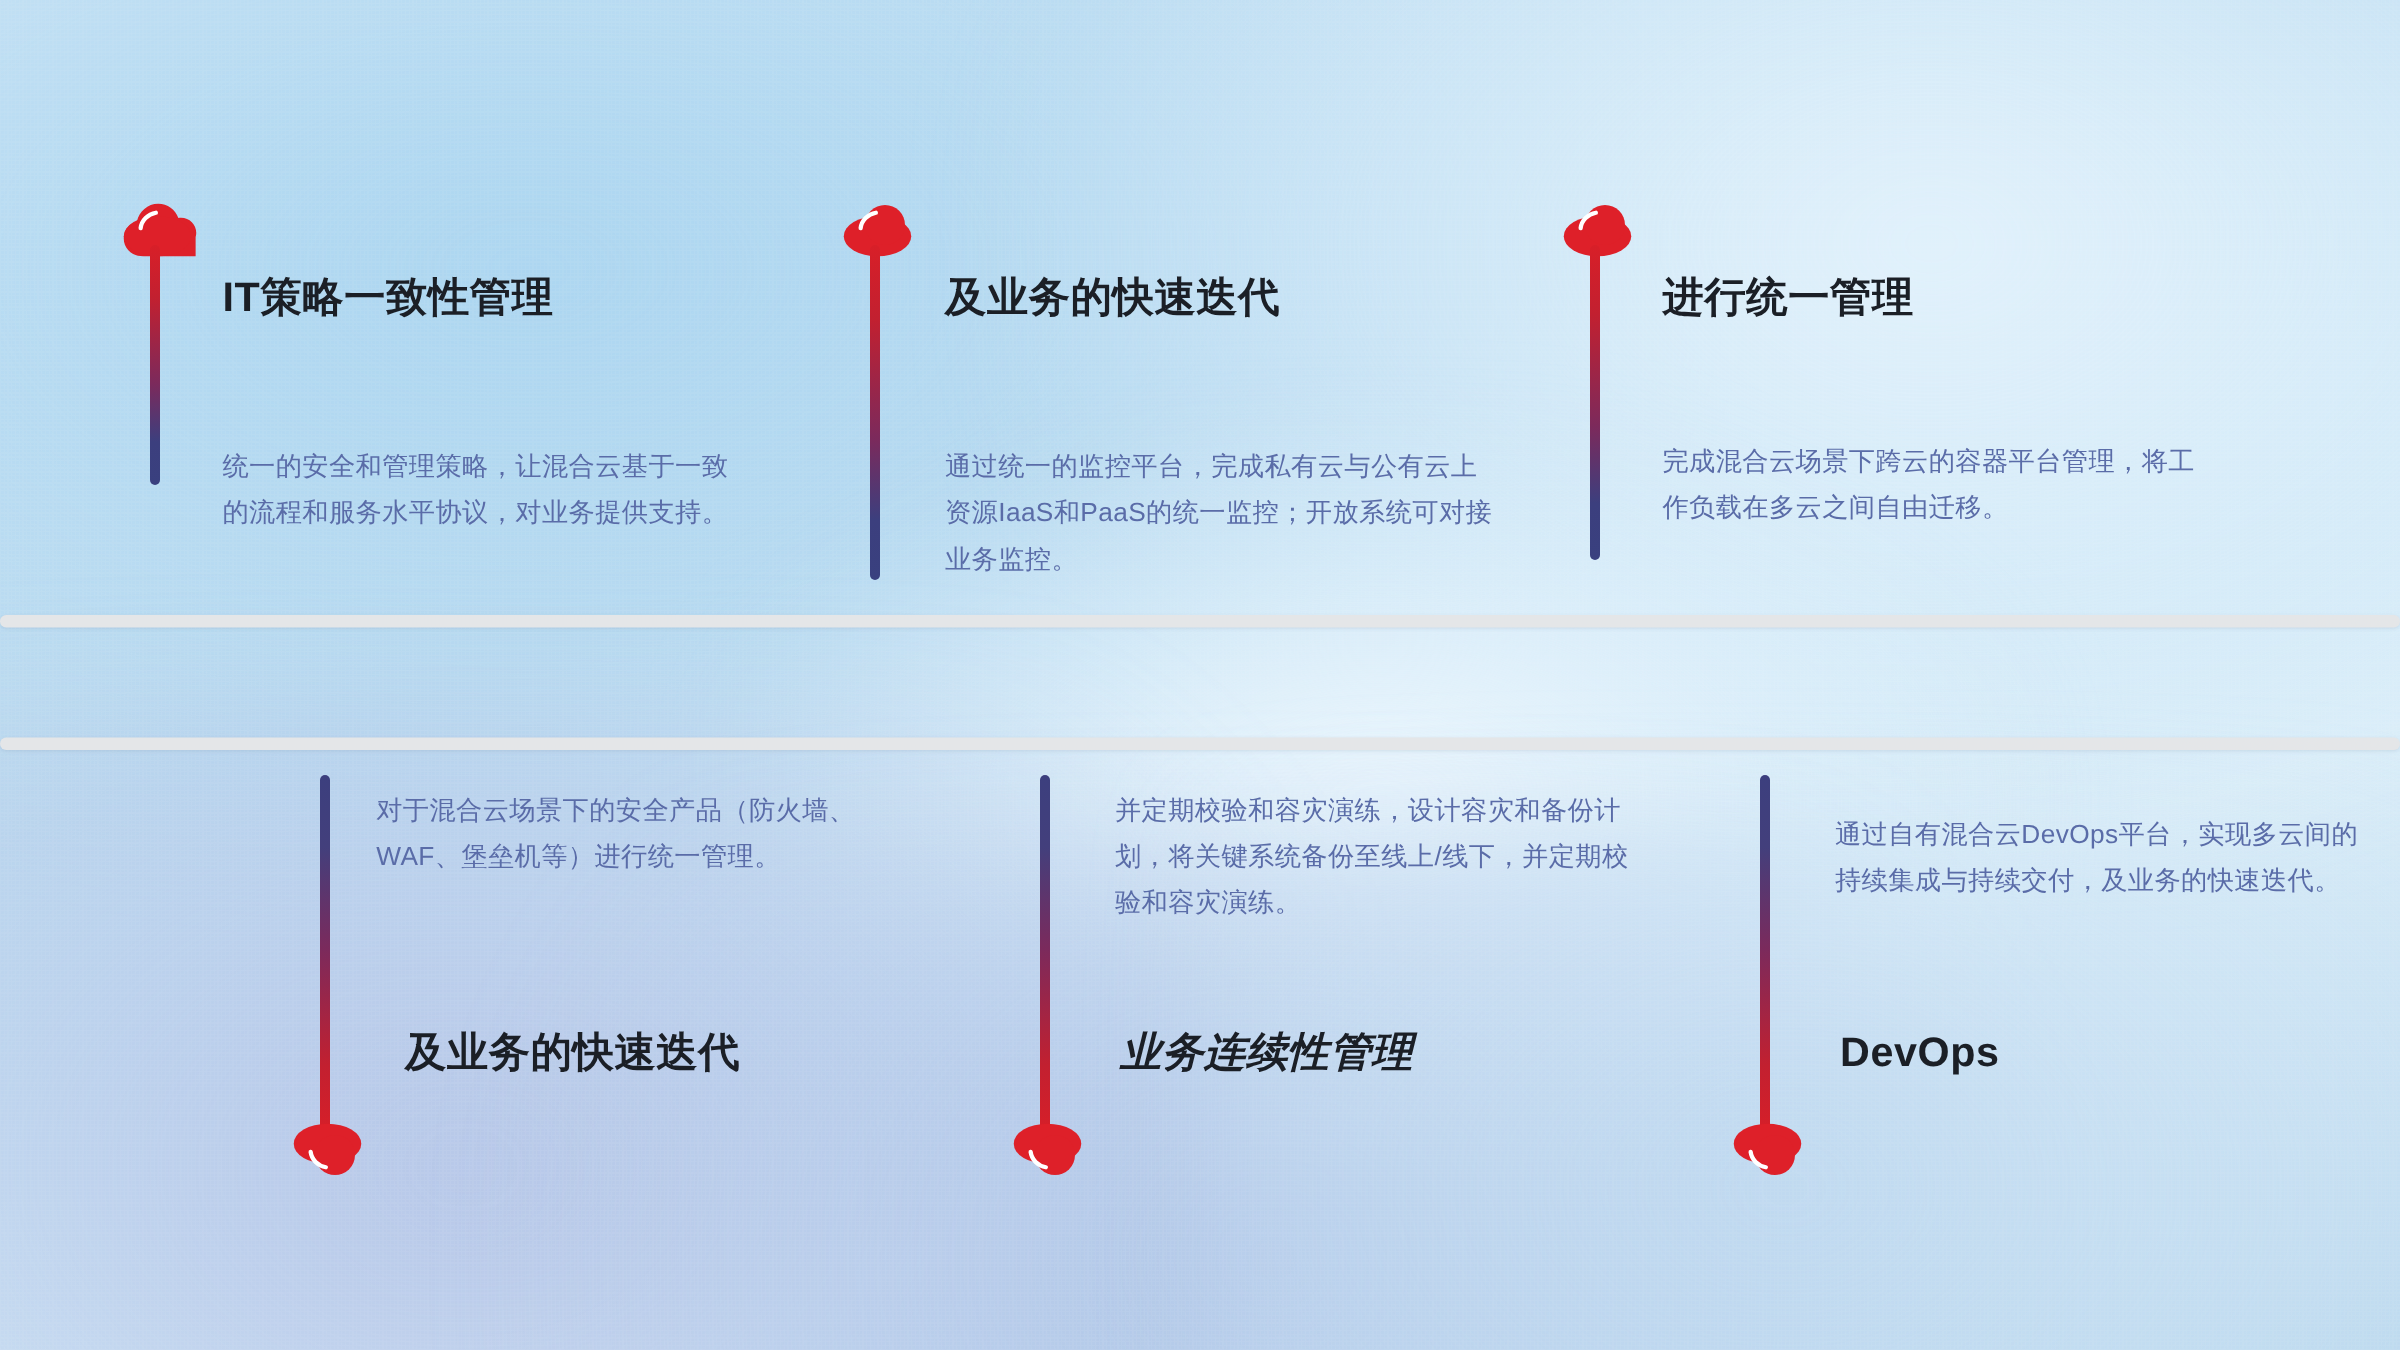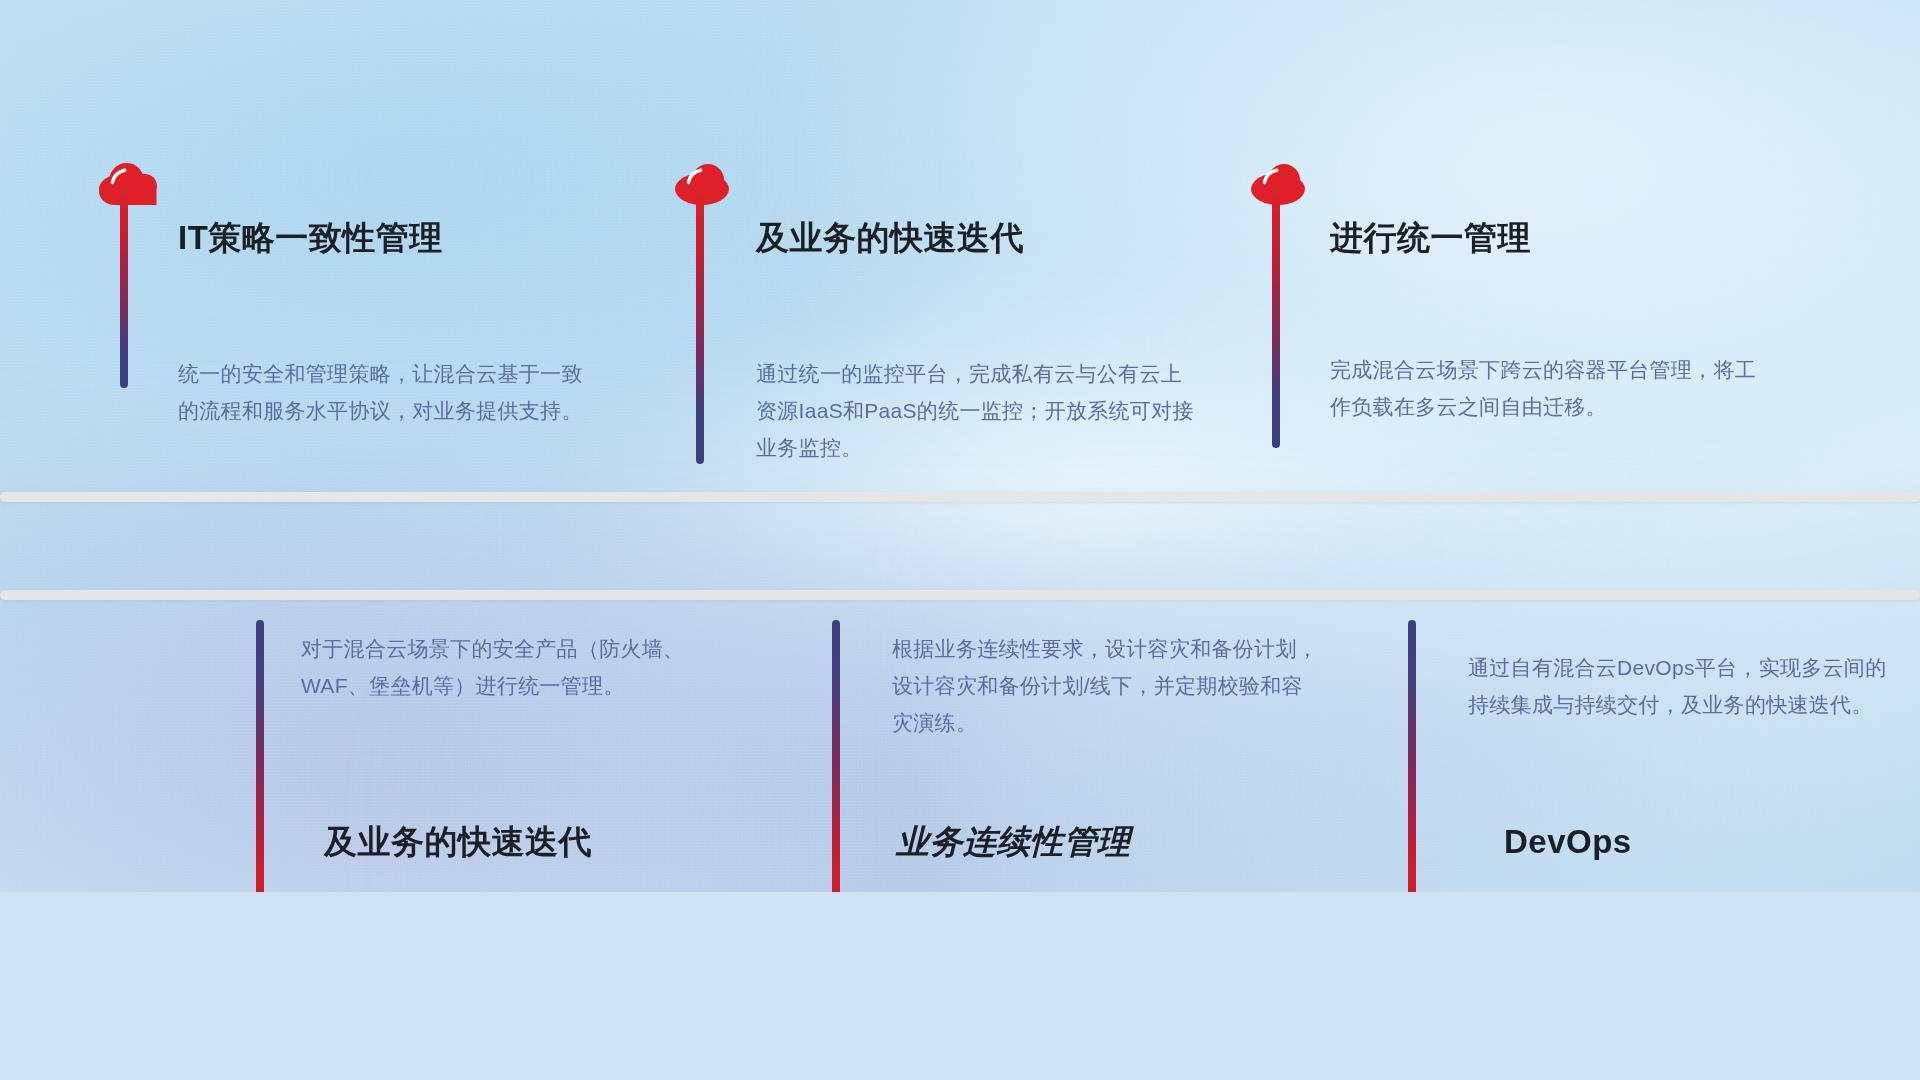--- a/index.html
+++ b/index.html
@@ -10,21 +10,21 @@
     overflow: hidden;
   }
   body {
     font-family: "Liberation Sans", "DejaVu Sans", sans-serif;
     background: #cfe3f3;
   }
 
   #stage {
     position: relative;
     width: 1920px;
-    height: 892px;
+    height: 1080px;
     overflow: hidden;
     isolation: isolate;
   }
 
   
   .bg-base {
     position: absolute;
     inset: 0;
     background:
       linear-gradient(160deg, #cfe6f5 0%, #c2dff2 18%, #bedcf0 38%, #cfe7f6 55%, #dbeef9 72%, #c9e2f3 88%, #bcd9ee 100%);
@@ -245,35 +245,35 @@
       <svg viewBox="0 0 62 46" xmlns="http://www.w3.org/2000/svg">
         <ellipse cx="30" cy="29" rx="27" ry="16" fill="#de2029"></ellipse>
         <circle cx="36" cy="20" r="16" fill="#de2029"></circle>
         <path d="M16.5 22.5c0.8-6.2 5.8-11.2 12.2-12.3" stroke="#ffffff" stroke-width="3.4" stroke-linecap="round" fill="none"></path>
       </svg>
     </div>
   </div>
 
   <div class="item">
     <div class="stem up" style="left:832px; top:620px; height:290px;"></div>
-    <div class="body-text" style="left:892px; top:630px; width:430px;">根据业务连续性要求，设计容灾和备份计划，设计容灾和备份计划/线下，并定期校验和容灾演练。</div>
+    <div class="body-text" style="left:892px; top:630px; width:430px;">并定期校验和容灾演练，设计容灾和备份计划，将关键系统备份至线上/线下，并定期校验和容灾演练。</div>
     <div class="title" style="left:896px; top:822px;font-style:italic;">业务连续性管理</div>
     <div class="cloud flipped" style="left:808px; top:898px;">
       <svg viewBox="0 0 62 46" xmlns="http://www.w3.org/2000/svg">
         <ellipse cx="30" cy="29" rx="27" ry="16" fill="#de2029"></ellipse>
         <circle cx="36" cy="20" r="16" fill="#de2029"></circle>
         <path d="M16.5 22.5c0.8-6.2 5.8-11.2 12.2-12.3" stroke="#ffffff" stroke-width="3.4" stroke-linecap="round" fill="none"></path>
       </svg>
     </div>
   </div>
 
   <div class="item">
     <div class="stem up" style="left:1408px; top:620px; height:290px;"></div>
     <div class="body-text" style="left:1468px; top:649px; width:420px;">通过自有混合云DevOps平台，实现多云间的持续集成与持续交付，及业务的快速迭代。</div>
-    <div class="title" style="left:1472px; top:822px;margin-left:32px;">DevOps</div>
+    <div class="title" style="left:1472px; top:822px;">DevOps</div>
     <div class="cloud flipped" style="left:1384px; top:898px;">
       <svg viewBox="0 0 62 46" xmlns="http://www.w3.org/2000/svg">
         <ellipse cx="30" cy="29" rx="27" ry="16" fill="#de2029"></ellipse>
         <circle cx="36" cy="20" r="16" fill="#de2029"></circle>
         <path d="M16.5 22.5c0.8-6.2 5.8-11.2 12.2-12.3" stroke="#ffffff" stroke-width="3.4" stroke-linecap="round" fill="none"></path>
       </svg>
     </div>
   </div>
 
 </div>

